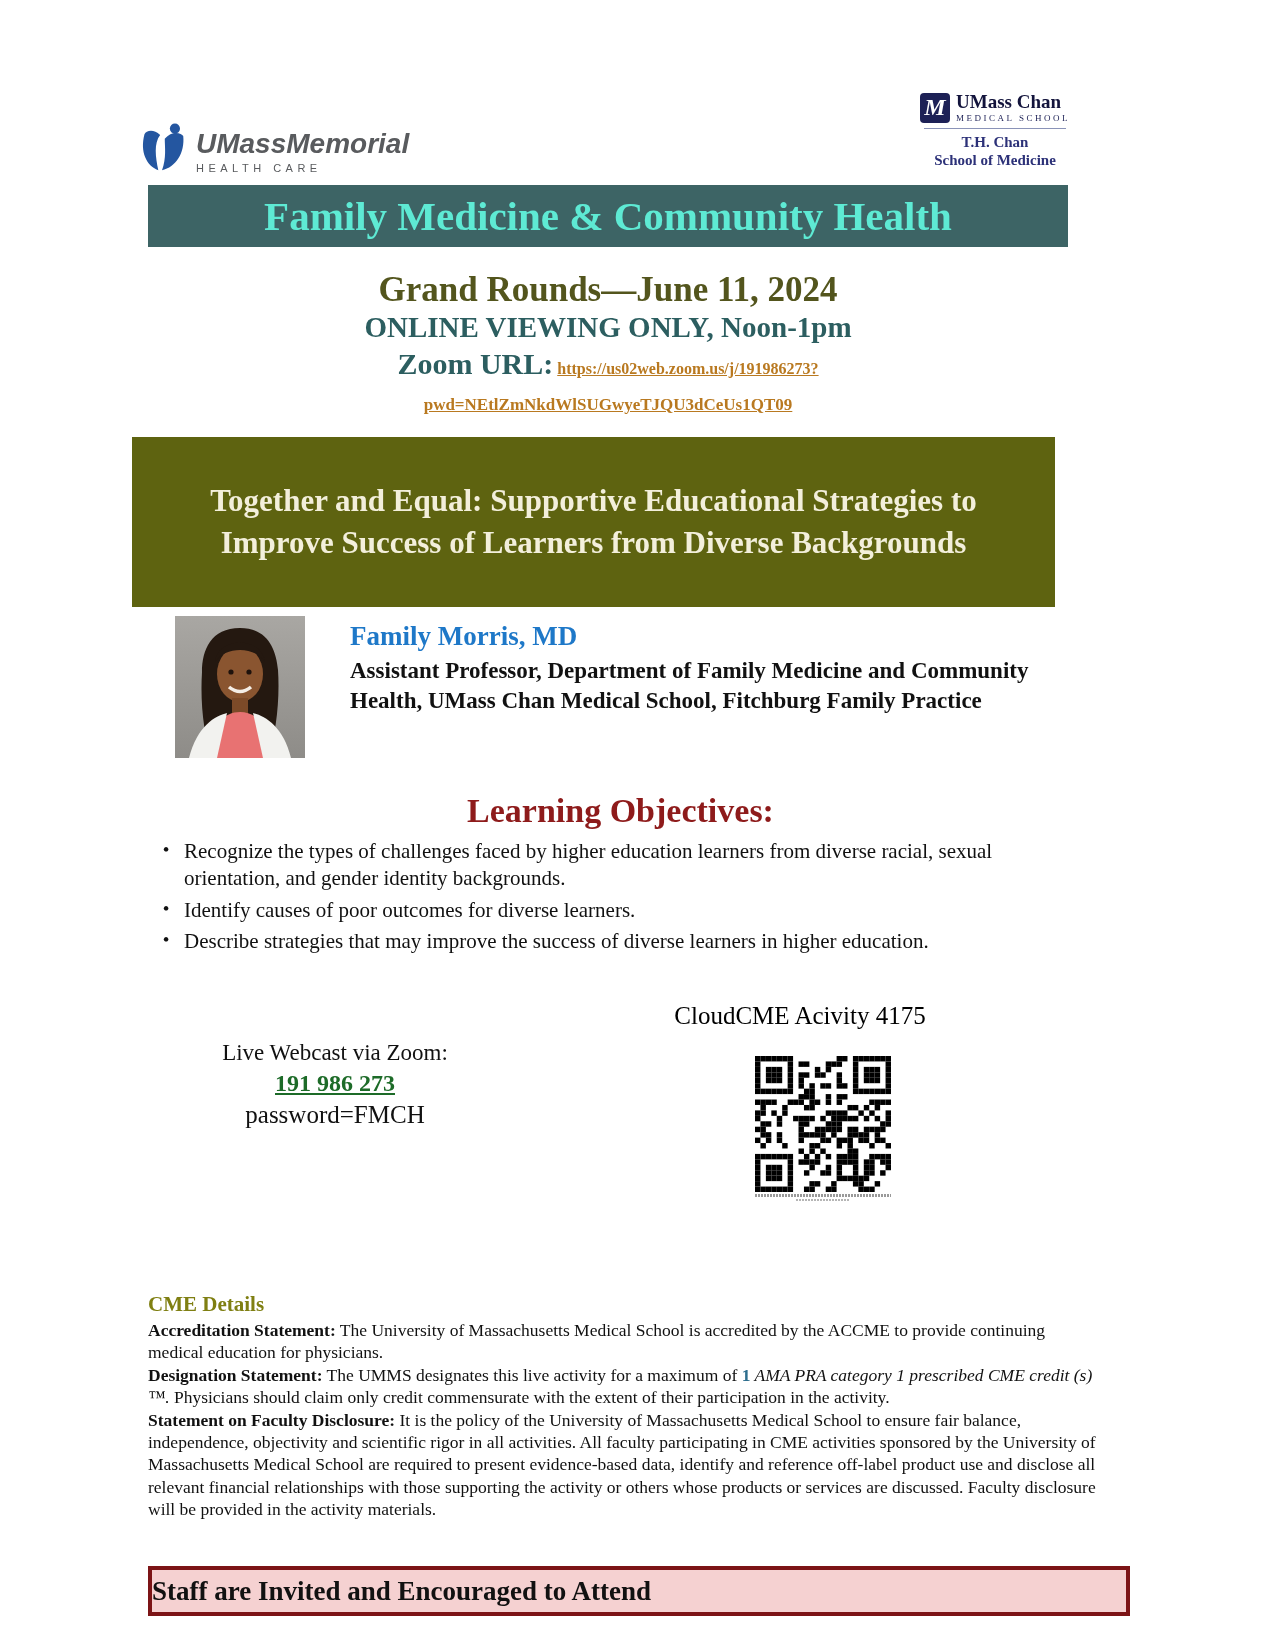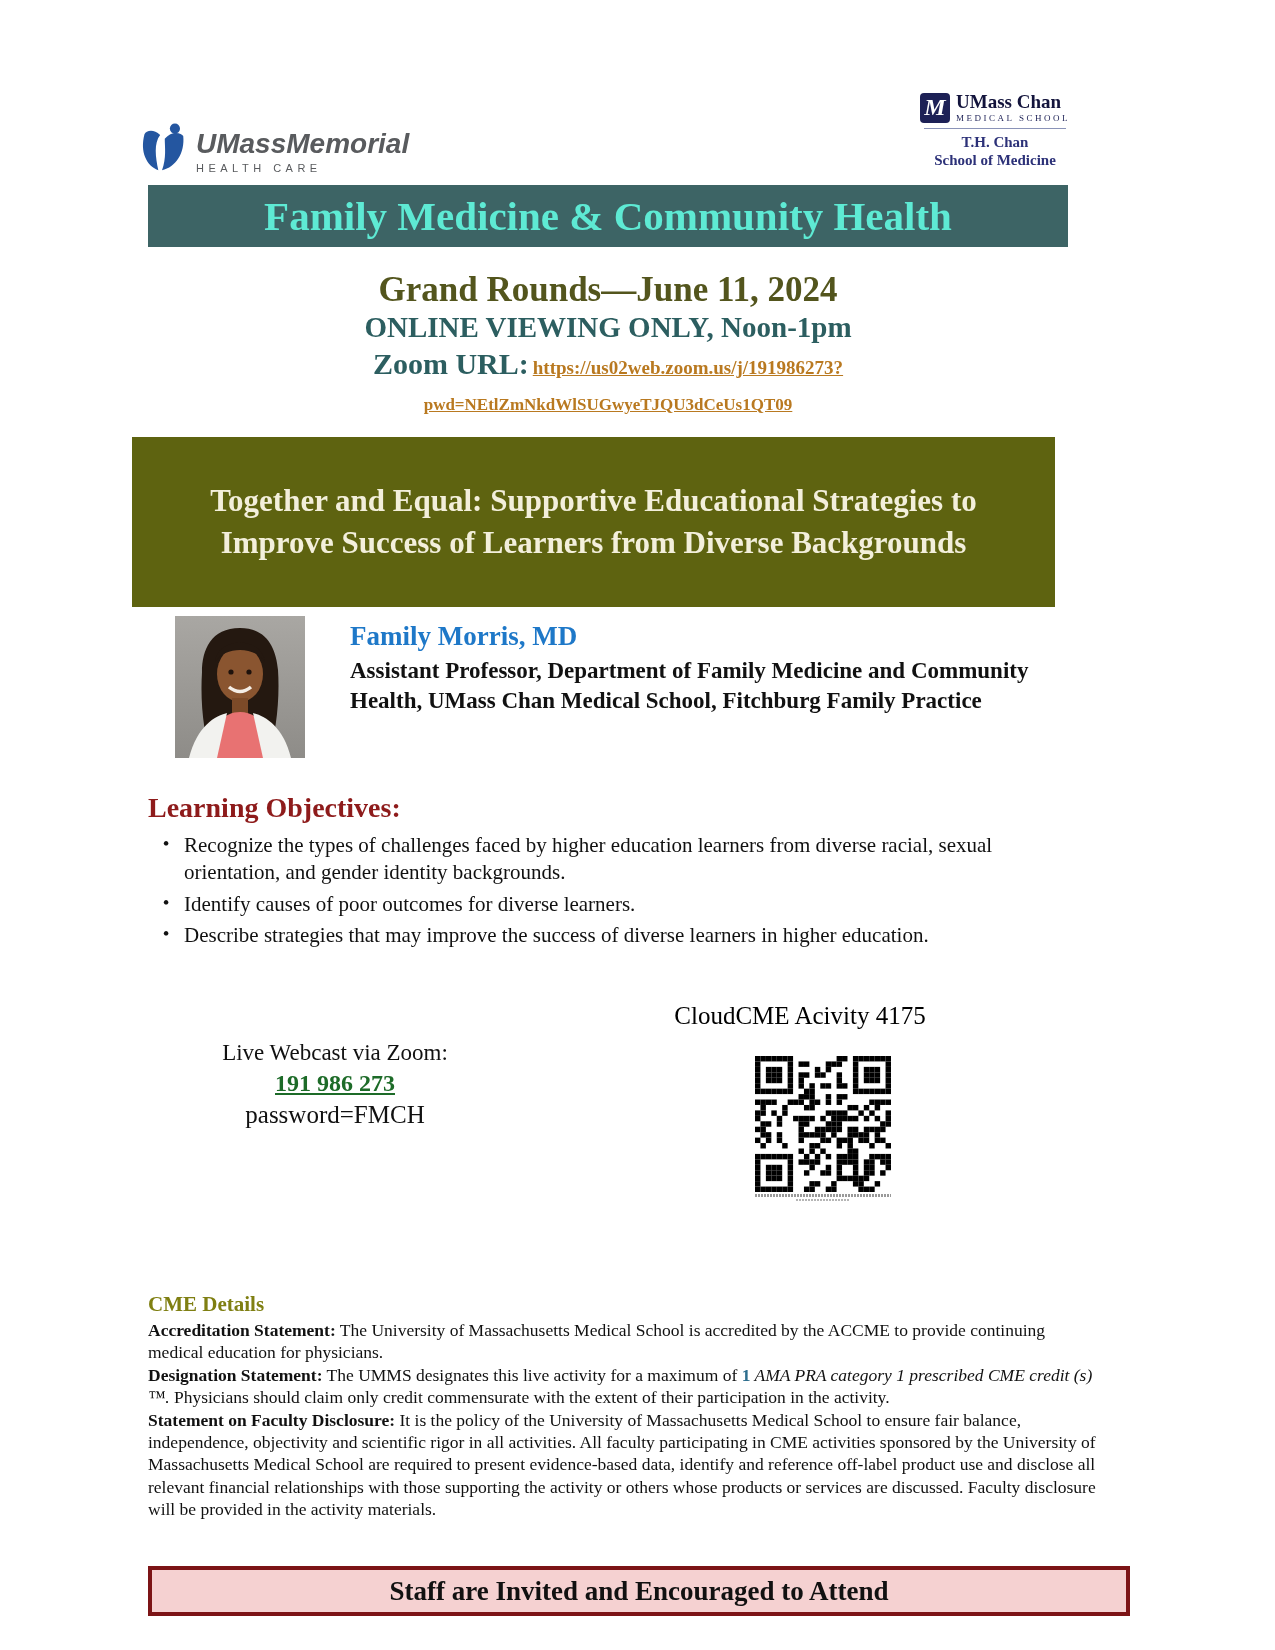--- a/index.html
+++ b/index.html
@@ -31,37 +31,37 @@
   
   .teal-banner{position:absolute;left:148px;top:185px;width:920px;height:62px;
                background:#3d6465;text-align:center;}
   .teal-banner .t{font-size:41px;font-weight:bold;color:#5eead4;line-height:62px;}
   
   .gr-block{position:absolute;left:148px;top:270px;width:920px;text-align:center;}
   .gr-title{font-size:35px;font-weight:bold;color:#53551d;line-height:1.15;}
   .gr-viewing{font-size:29px;font-weight:bold;color:#2c5e60;line-height:1.2;}
   .gr-zoomrow{line-height:1.1;margin-top:2px;}
   .gr-zoomlabel{font-size:30px;font-weight:bold;color:#2c5e60;}
-  .gr-url{font-size:19px;font-weight:bold;color:#b97920;text-decoration:underline;}
+  .gr-url{font-size:16px;font-weight:bold;color:#b97920;text-decoration:underline;}
   .gr-url2{display:block;font-size:17px;font-weight:bold;color:#b97920;
            text-decoration:underline;margin-top:16px;}
   
   .olive-banner{position:absolute;left:132px;top:437px;width:923px;height:170px;
                 background:#5e6310;display:flex;align-items:center;justify-content:center;}
   .olive-banner .t{font-size:31px;font-weight:bold;color:#f3efdb;text-align:center;
                    line-height:1.35;padding:0 55px;}
   
   .speaker-row{position:absolute;left:175px;top:616px;display:flex;}
   .speaker-photo{width:130px;height:142px;flex:0 0 auto;overflow:hidden;}
   .speaker-info{margin-left:45px;width:690px;padding-top:4px;}
   .speaker-name{font-size:27px;font-weight:bold;color:#1e78c8;line-height:1.2;}
   .speaker-title{font-size:23px;font-weight:bold;color:#111;line-height:1.3;margin-top:4px;}
   
   .objectives{position:absolute;left:148px;top:792px;width:945px;}
-  .obj-heading{font-size:28px;font-weight:bold;color:#8e1b1b;margin-bottom:8px;}
+  .obj-heading{font-size:34px;font-weight:bold;color:#8e1b1b;margin-bottom:8px;text-align:center;}
   .obj-item{display:flex;font-size:21px;color:#111;line-height:1.3;margin-bottom:4px;}
   .obj-bullet{flex:0 0 36px;text-align:center;font-size:19px;}
   .obj-text{flex:1;}
   
   .cloudcme-label{position:absolute;left:620px;top:1002px;width:360px;text-align:center;
                   font-size:25px;color:#000000;}
   .webcast{position:absolute;left:170px;top:1038px;width:330px;text-align:center;}
   .webcast-label{font-size:23px;color:#111;line-height:1.3;}
   .webcast-id{font-size:24px;font-weight:bold;color:#1d6b28;text-decoration:underline;line-height:1.3;}
   .webcast-pwd{font-size:25px;color:#111;line-height:1.3;}
@@ -74,21 +74,21 @@
       background-position:top center,bottom center;background-repeat:no-repeat;}
   
   .cme{position:absolute;left:148px;top:1292px;width:955px;}
   .cme-heading{font-size:21px;font-weight:bold;color:#7f7f12;margin-bottom:2px;}
   .cme p{margin:0;font-size:17.5px;color:#111;line-height:1.28;}
   .cme .lbl{font-weight:bold;}
   .cme .num{color:#2e6e8e;font-weight:bold;}
   .cme .ital{font-style:italic;}
   
   .footer-banner{position:absolute;left:148px;top:1566px;width:974px;height:42px;
-                 background:#f5d1d1;border:4px solid #7c1416;text-align:center;}
+                 background:#f5d1d1;border:4px solid #7c1416;text-align:left;}
   .footer-banner .t{font-size:27px;font-weight:bold;color:#111;line-height:42px;}
 </style>
 </head>
 <body>
 
 <div class="page">
 
   <div class="umm-logo">
     <span>
       <svg width="48" height="56" viewBox="0 0 52 56">

